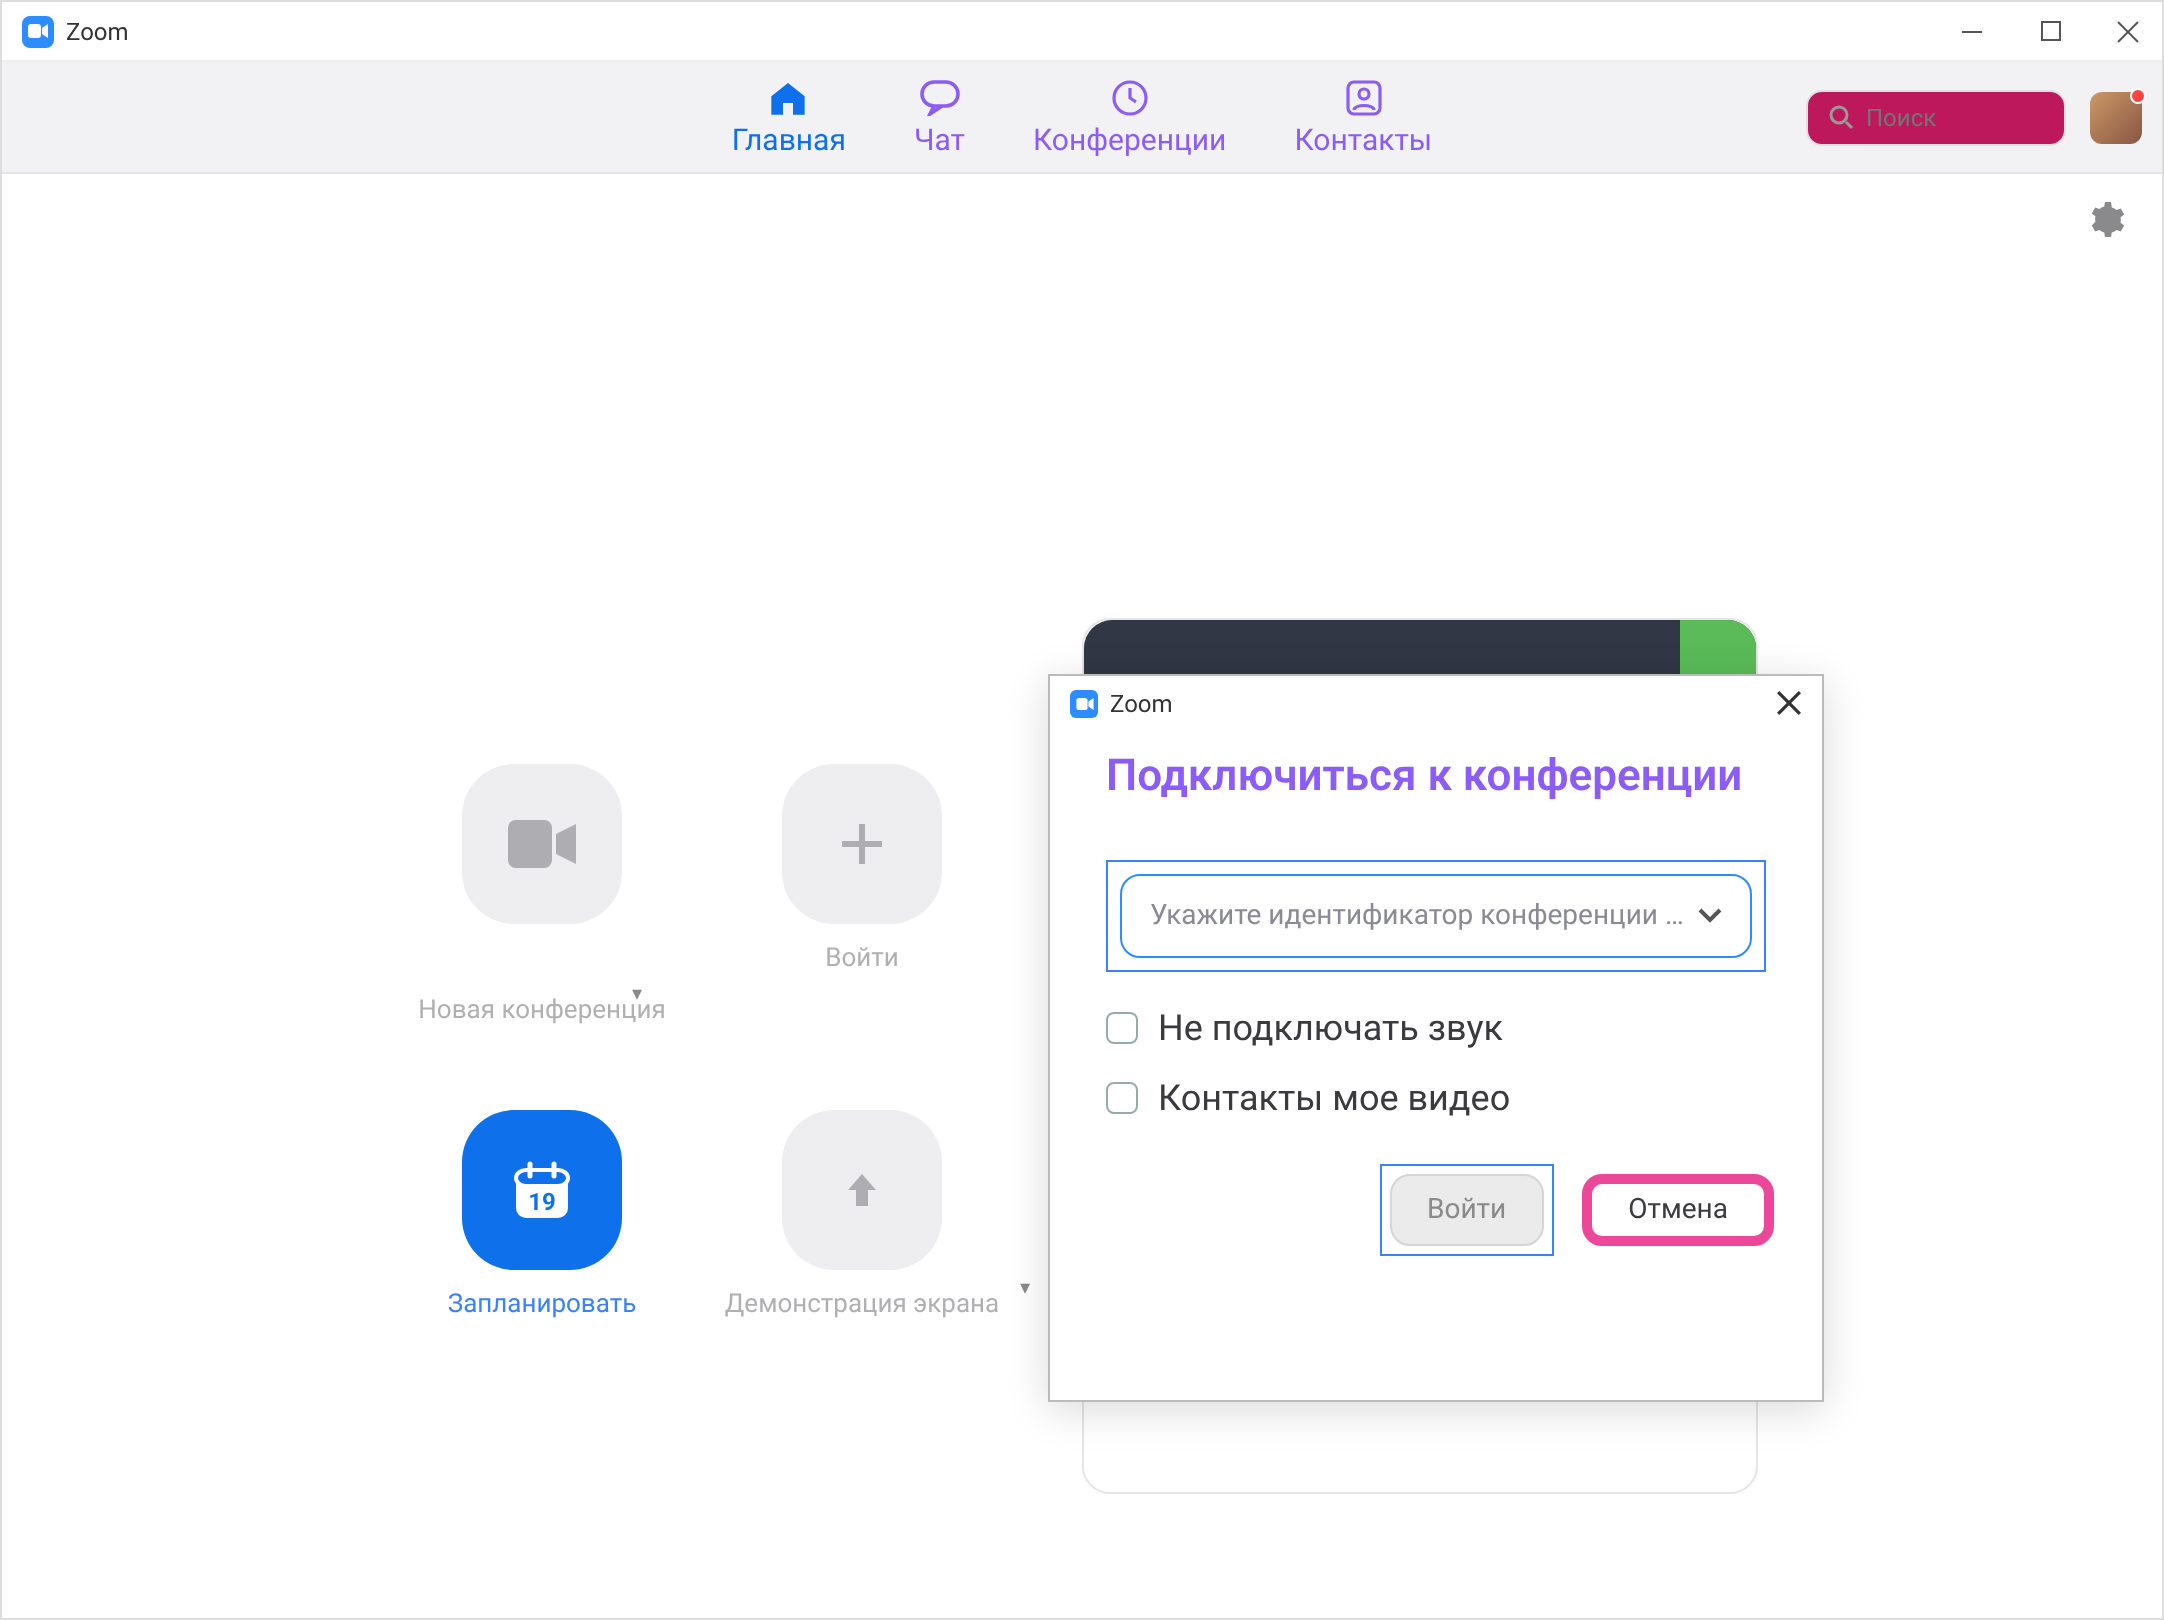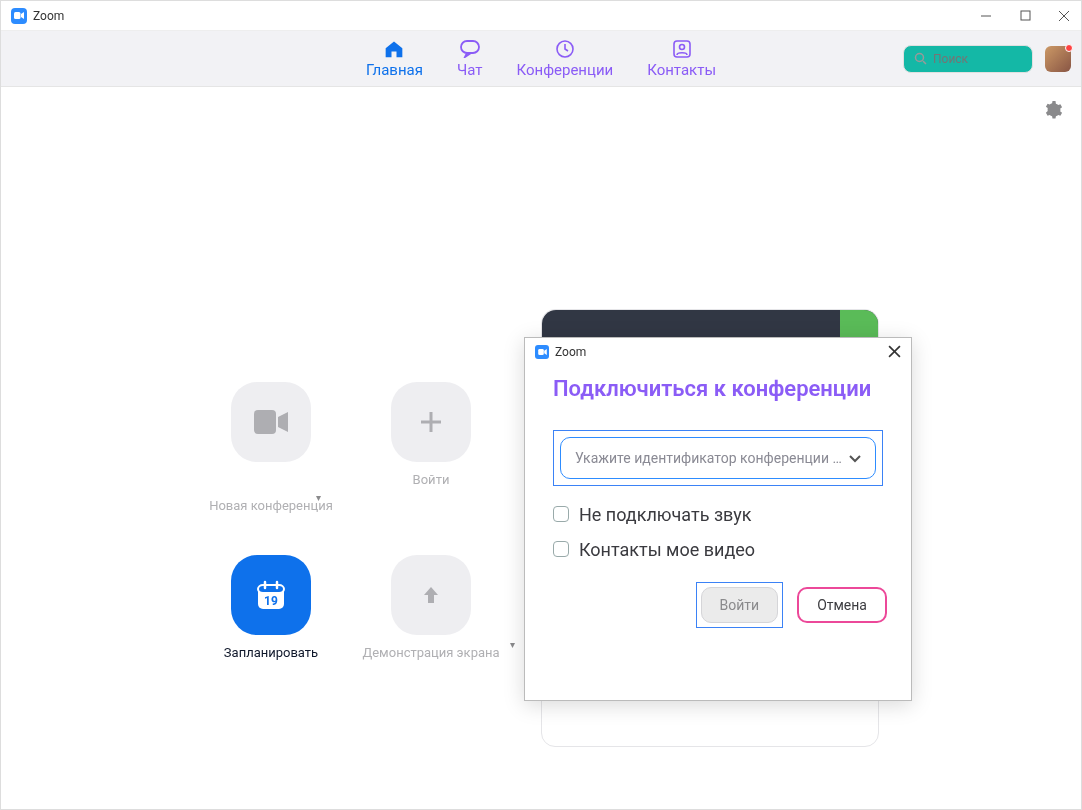--- a/index.html
+++ b/index.html
@@ -16,38 +16,38 @@
     .titlebar-right { margin-left: auto; display: flex; gap: 25px; }
     .win-btn { width: 14px; height: 14px; display: flex; align-items: center; justify-content: center; color: #555; cursor: pointer; }
     
     
     .topnav { height: 56px; background: #f2f2f5; display: flex; align-items: center; justify-content: center; position: relative; border-bottom: 1px solid #e5e5e5; }
     .nav-tabs { display: flex; gap: 34px; align-items: center; }
     .nav-tab { display: flex; flex-direction: column; align-items: center; gap: 2px; cursor: pointer; color: #8b5cf6; }
     .nav-tab.active { color: #0e71eb; }
     .nav-tab-icon { width: 20px; height: 20px; display: flex; align-items: center; justify-content: center; }
     .nav-tab-label { font-size: 15px; }
-    .search-box { position: absolute; right: 48px; width: 130px; height: 28px; background: #14b8a6; border-radius: 8px; display: flex; align-items: center; padding: 0 10px; gap: 6px; border: 1px solid #e0e0e0; }
+    .search-box { position: absolute; right: 48px; width: 130px; height: 28px; background: #be185d; border-radius: 8px; display: flex; align-items: center; padding: 0 10px; gap: 6px; border: 1px solid #e0e0e0; }
     .search-box input { border: none; outline: none; font-size: 12px; width: 100%; background: transparent; }
     .search-icon-sp { color: #999; display:flex; }
     .avatar-btn { position: absolute; right: 10px; width: 26px; height: 26px; border-radius: 6px; background: linear-gradient(135deg,#c96,#854); cursor:pointer; }
     .avatar-dot { position:absolute; top:-2px; right:-2px; width:8px; height:8px; background:#ff4242; border-radius:50%; border:1px solid #fff;}
     
     
     .main { flex: 1; display: flex; position: relative; }
     .settings-gear { position: absolute; top: 12px; right: 18px; color: #8a8a8c; cursor: pointer; }
     
     .left-actions { position: absolute; left: 190px; top: 295px; display: grid; grid-template-columns: 160px 160px; row-gap: 40px; }
     .action-cell { display: flex; flex-direction: column; align-items: center; gap: 10px; }
     .action-btn { width: 80px; height: 80px; border-radius: 26px; display: flex; align-items: center; justify-content: center; cursor: pointer; }
     .action-btn.gray { background: #eeeef1; color: #aeaeb2; }
     .action-btn.blue { background: #0e71eb; color: #fff; }
     .action-label { font-size: 13px; color: #6e6e73; text-align: center; line-height: 1.3; }
     .action-label.dim { color: #b0b0b3; }
-    .action-label.dark { color: #0f172a; }
+    .action-label.dark { color: #3b82f6; }
     .caret { position:absolute; font-size:10px; color:#8a8a8c; }
     
     
     .right-card { position: absolute; left: 540px; top: 222px; width: 338px; height: 438px; background: #fff; border: 1px solid #e5e5e8; border-radius: 14px; }
     .card-strip { position:absolute; top:0; left:0; right:0; height:28px; background:#313744; border-radius:14px 14px 0 0;}
     .card-strip::after{content:"";position:absolute;right:0;top:0;width:38px;height:28px;background:#5abb58;border-radius:0 14px 0 0;}
     
     
     .dialog { position: absolute; left: 523px; top: 250px; width: 388px; height: 364px; background: #fff; border: 1px solid #bbb; box-shadow: 0 4px 20px rgba(0,0,0,.15); }
     .dialog-titlebar { height: 28px; display: flex; align-items: center; padding: 0 10px; }
@@ -63,21 +63,21 @@
     .id-field { width: 100%; height: 42px; border: 1px solid #2d8cff; border-radius: 10px; display: flex; align-items: center; padding: 0 14px; color: #8a8a94; font-size: 14px; cursor: pointer; justify-content: space-between; }
     .name-field { width: 100%; height: 42px; border: 1px solid #d5d5da; border-radius: 10px; display: flex; align-items: center; padding: 0 14px; color: #232333; font-size: 14px; margin-bottom: 22px; }
     .name-field input{border:none;outline:none;width:100%;font-size:14px;color:#232333;}
     
     .chk-row { display: flex; align-items: center; gap: 10px; margin-bottom: 14px; font-size: 18px; color: #3a3a3f; }
     .chk { width: 16px; height: 16px; border: 1.5px solid #9aa; border-radius: 4px; background:#fff; cursor:pointer; }
     
     .dialog-actions { display: flex; justify-content: flex-end; gap: 14px; padding: 8px 24px 0 0; align-items:center;}
     .btn { height: 36px; padding: 0 18px; border-radius: 10px; font-size: 14px; display: inline-flex; align-items: center; justify-content: center; cursor: pointer; }
     .btn.primary-dis { background: #ebebeb; color: #8a8a8c; border: 1px solid #d5d5d8; }
-    .btn.secondary { background: #fff; color: #3c3c40; border: 2px solid #ec4899; }
+    .btn.secondary { background: #fff; color: #3c3c40; border: 5px solid #ec4899; }
   </style>
 </head>
 <body>
 
 <div class="app-window">
 
   <div class="titlebar">
     <div class="titlebar-left">
       <span class="zoom-logo">
         <svg width="10" height="7" viewBox="0 0 10 7">

